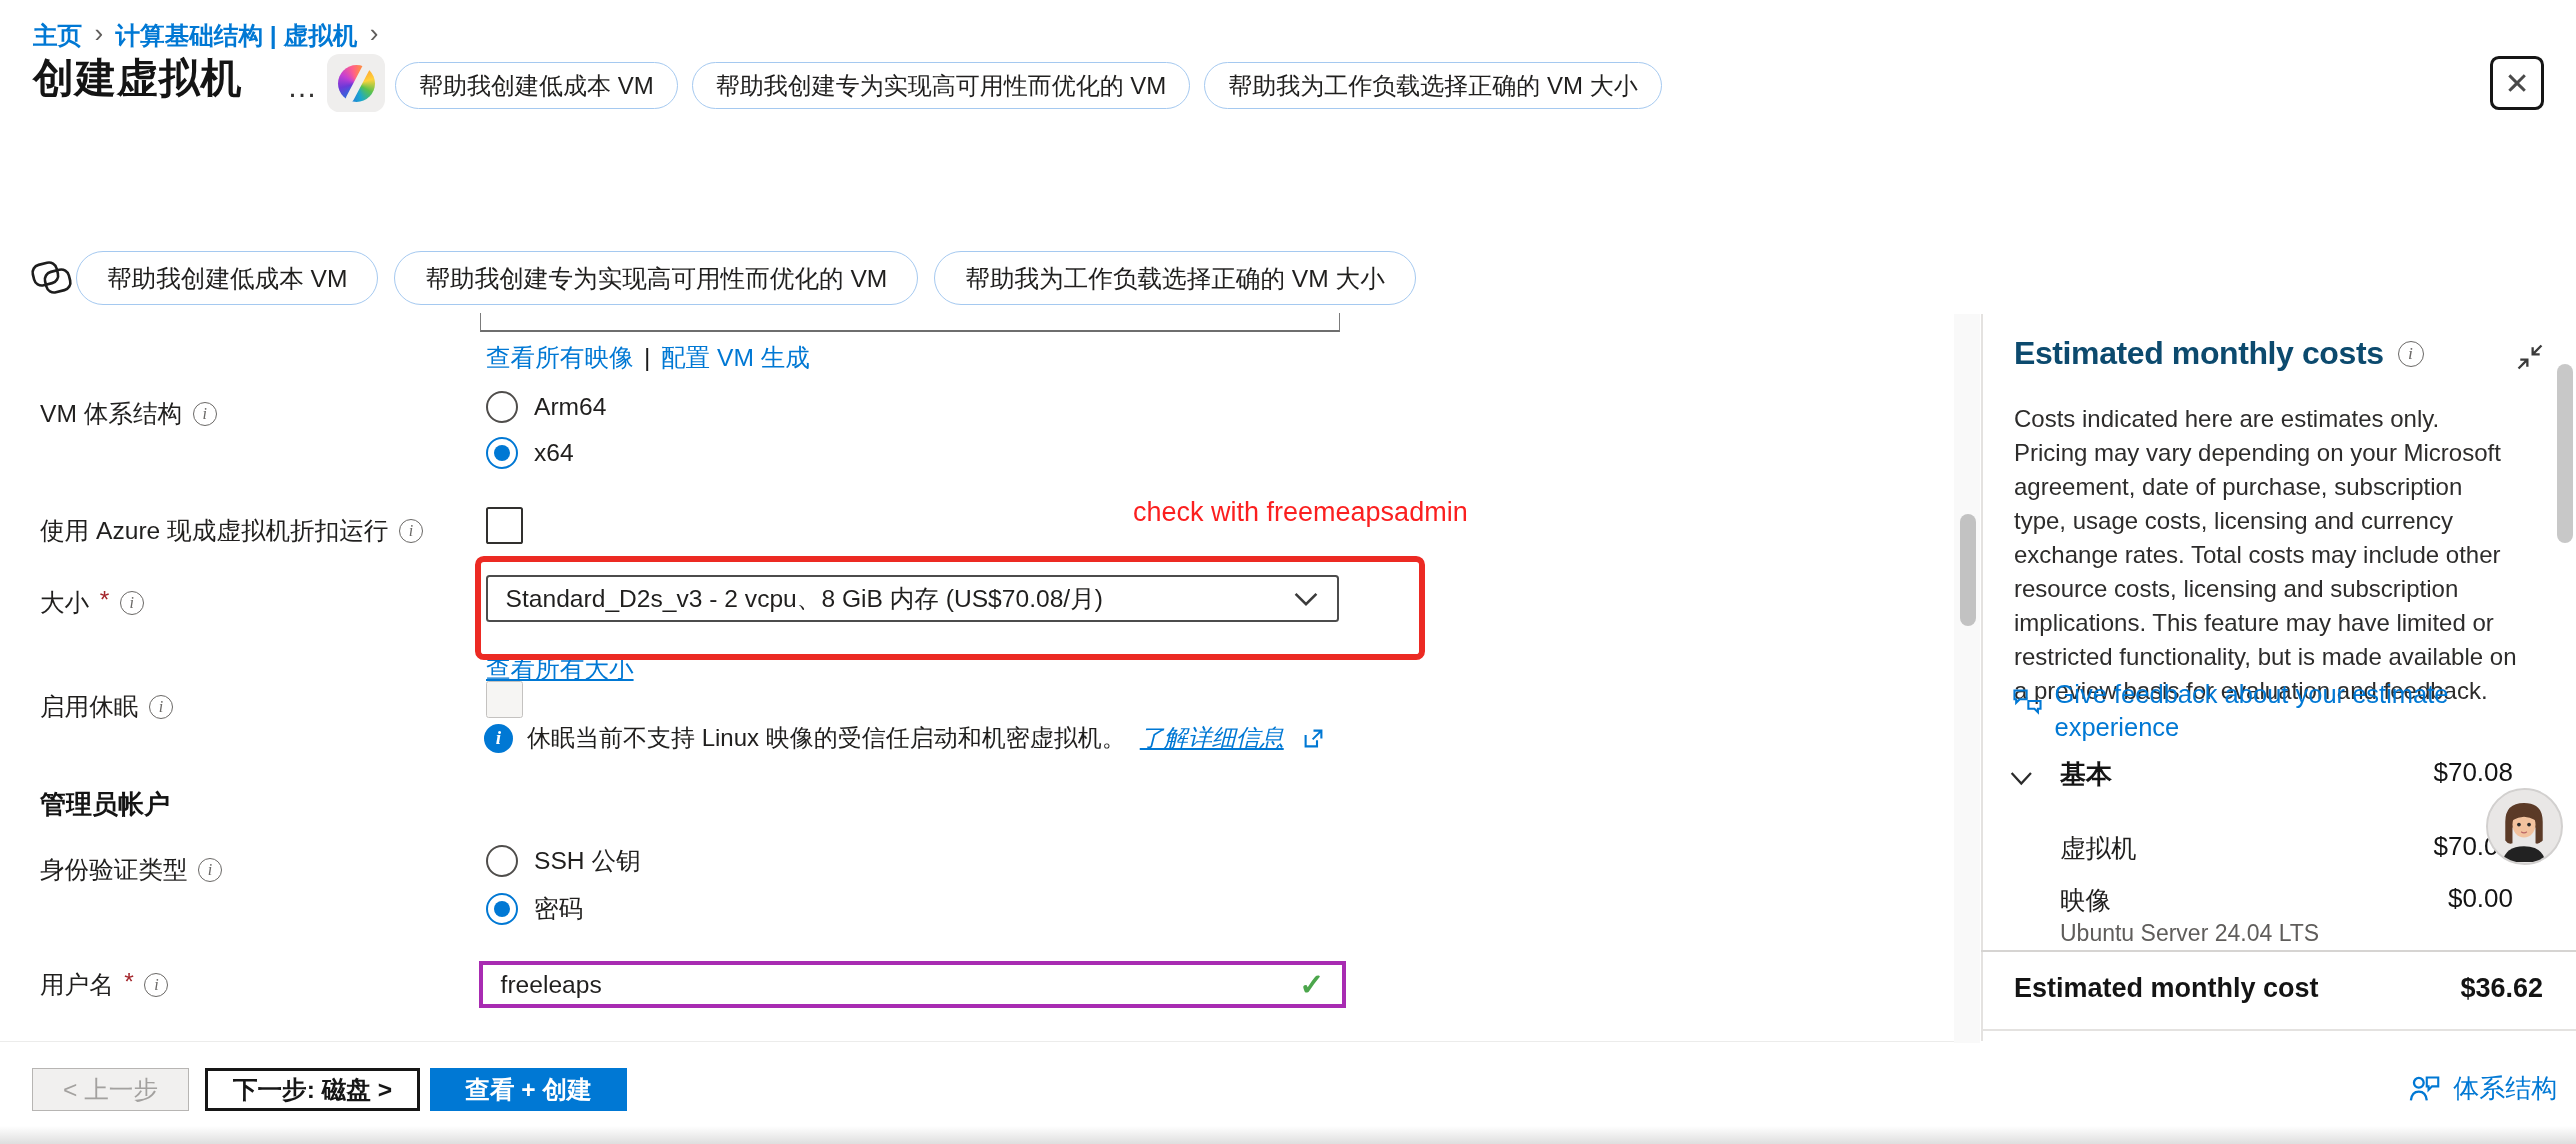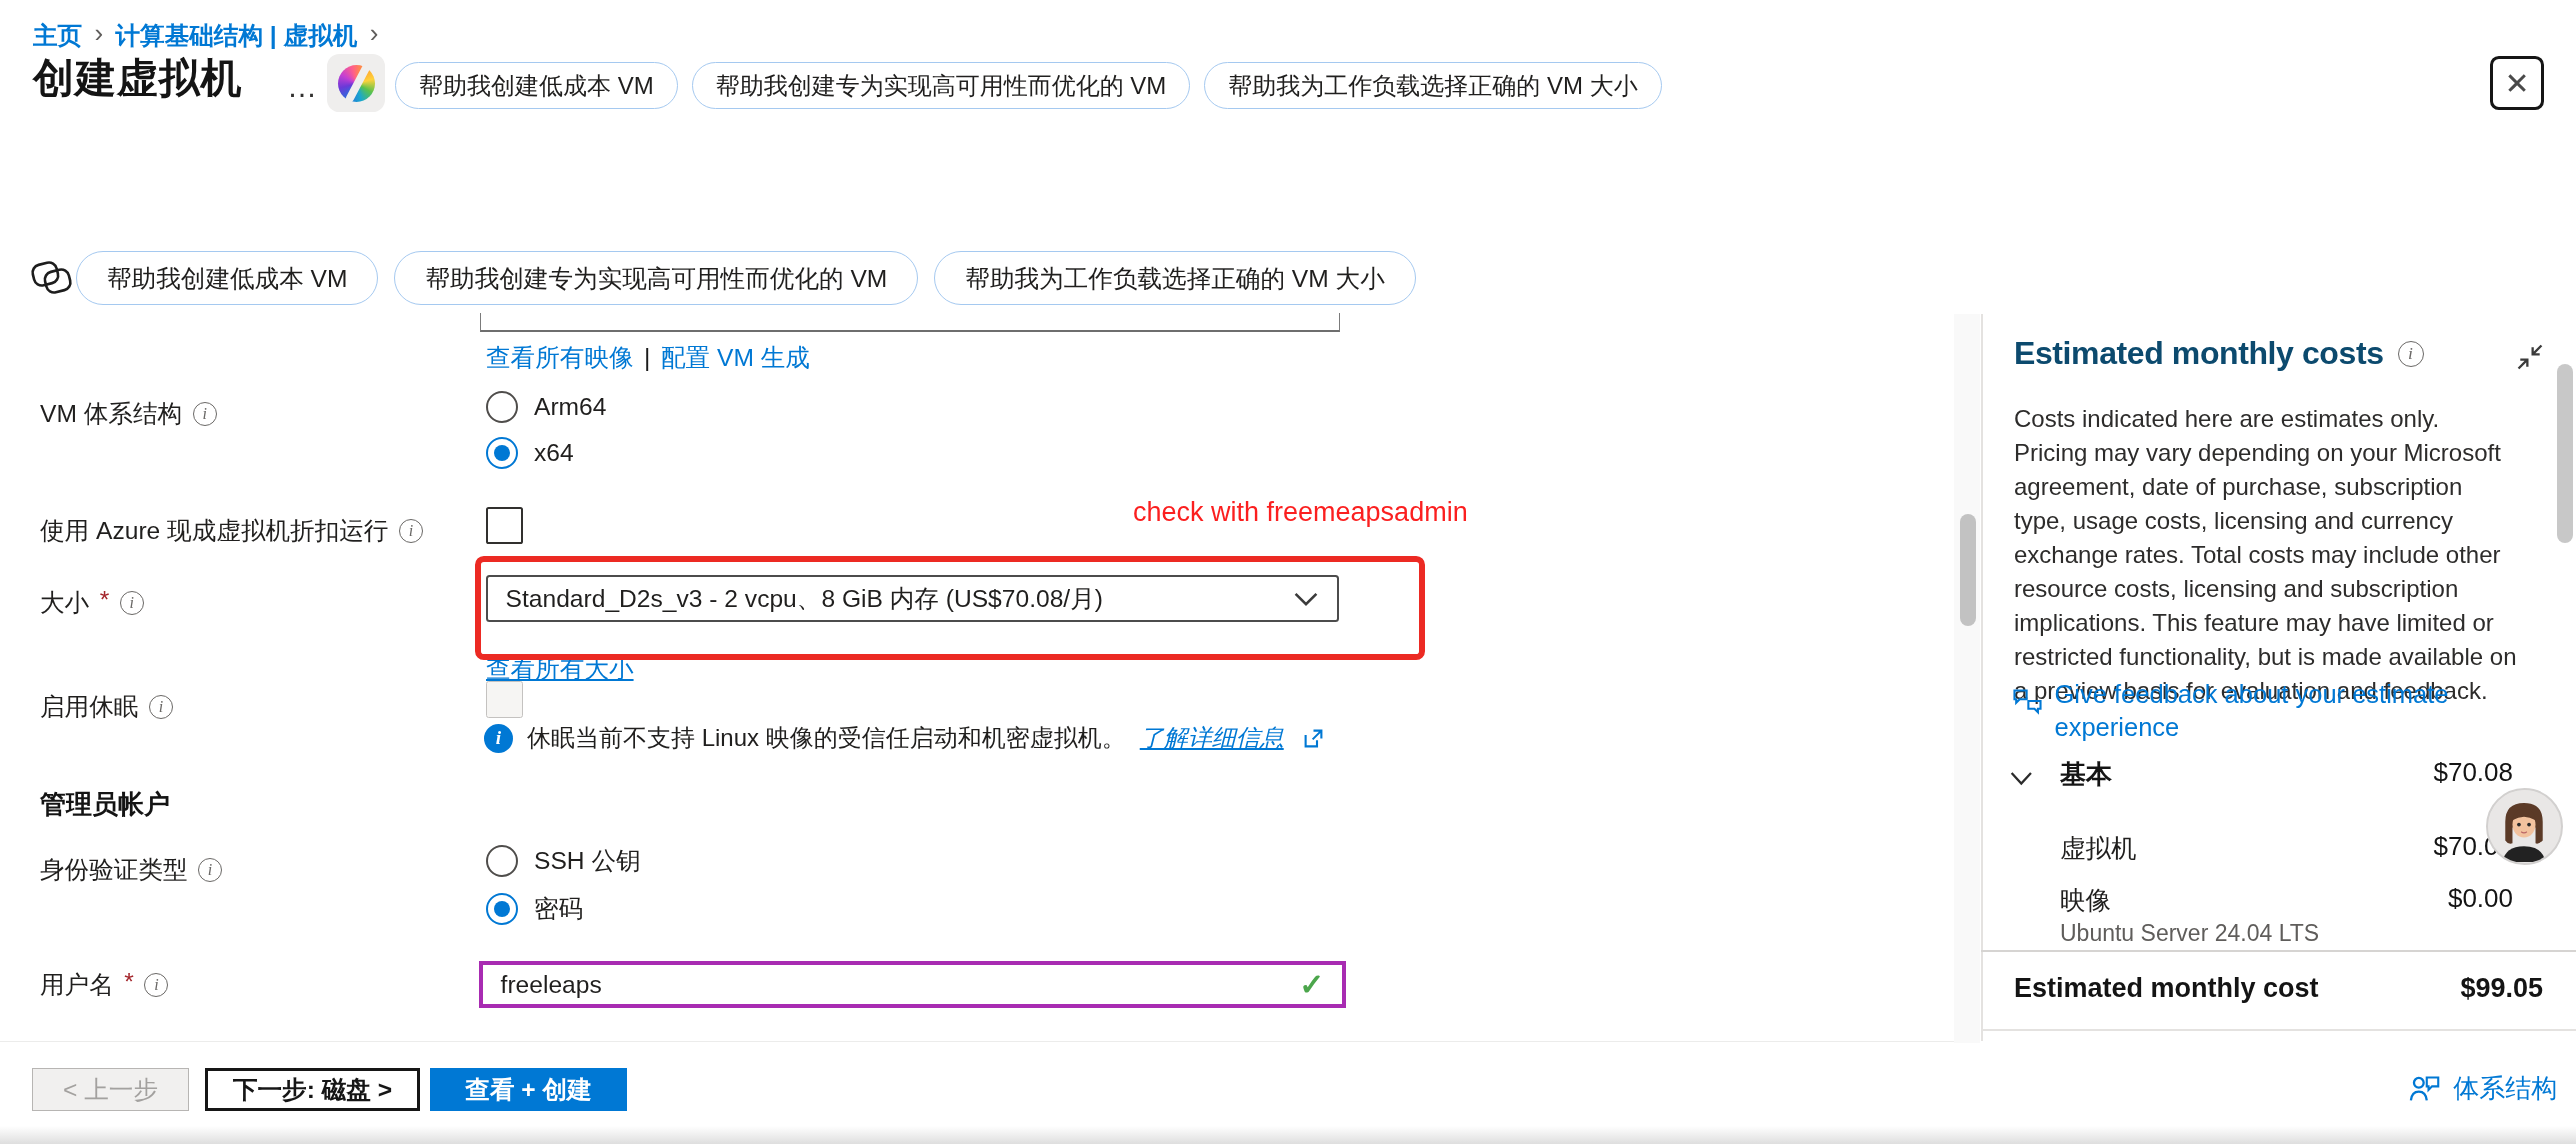--- a/index.html
+++ b/index.html
@@ -272,21 +272,21 @@
   </div>
   <div class="cp-row" style="top:883px;">
     <span class="cp-item-label">映像</span>
     <span class="cp-amount">$0.00</span>
   </div>
   <div class="cp-sub">Ubuntu Server 24.04 LTS</div>
 
   <div class="cp-div1"></div>
   <div class="cp-total">
     <span class="cp-total-label">Estimated monthly cost</span>
-    <span class="cp-total-amount">$99.05</span>
+    <span class="cp-total-amount">$36.62</span>
   </div>
   <div class="cp-div2"></div>
 
   <div class="main-sb-track"></div>
   <div class="main-sb-thumb"></div>
   <div class="panel-sb-thumb"></div>
 
   <div class="avatar">
     <svg viewBox="0 0 100 100" width="72" height="72">
       <circle cx="50" cy="50" r="50" fill="#e9e7e6"></circle>

